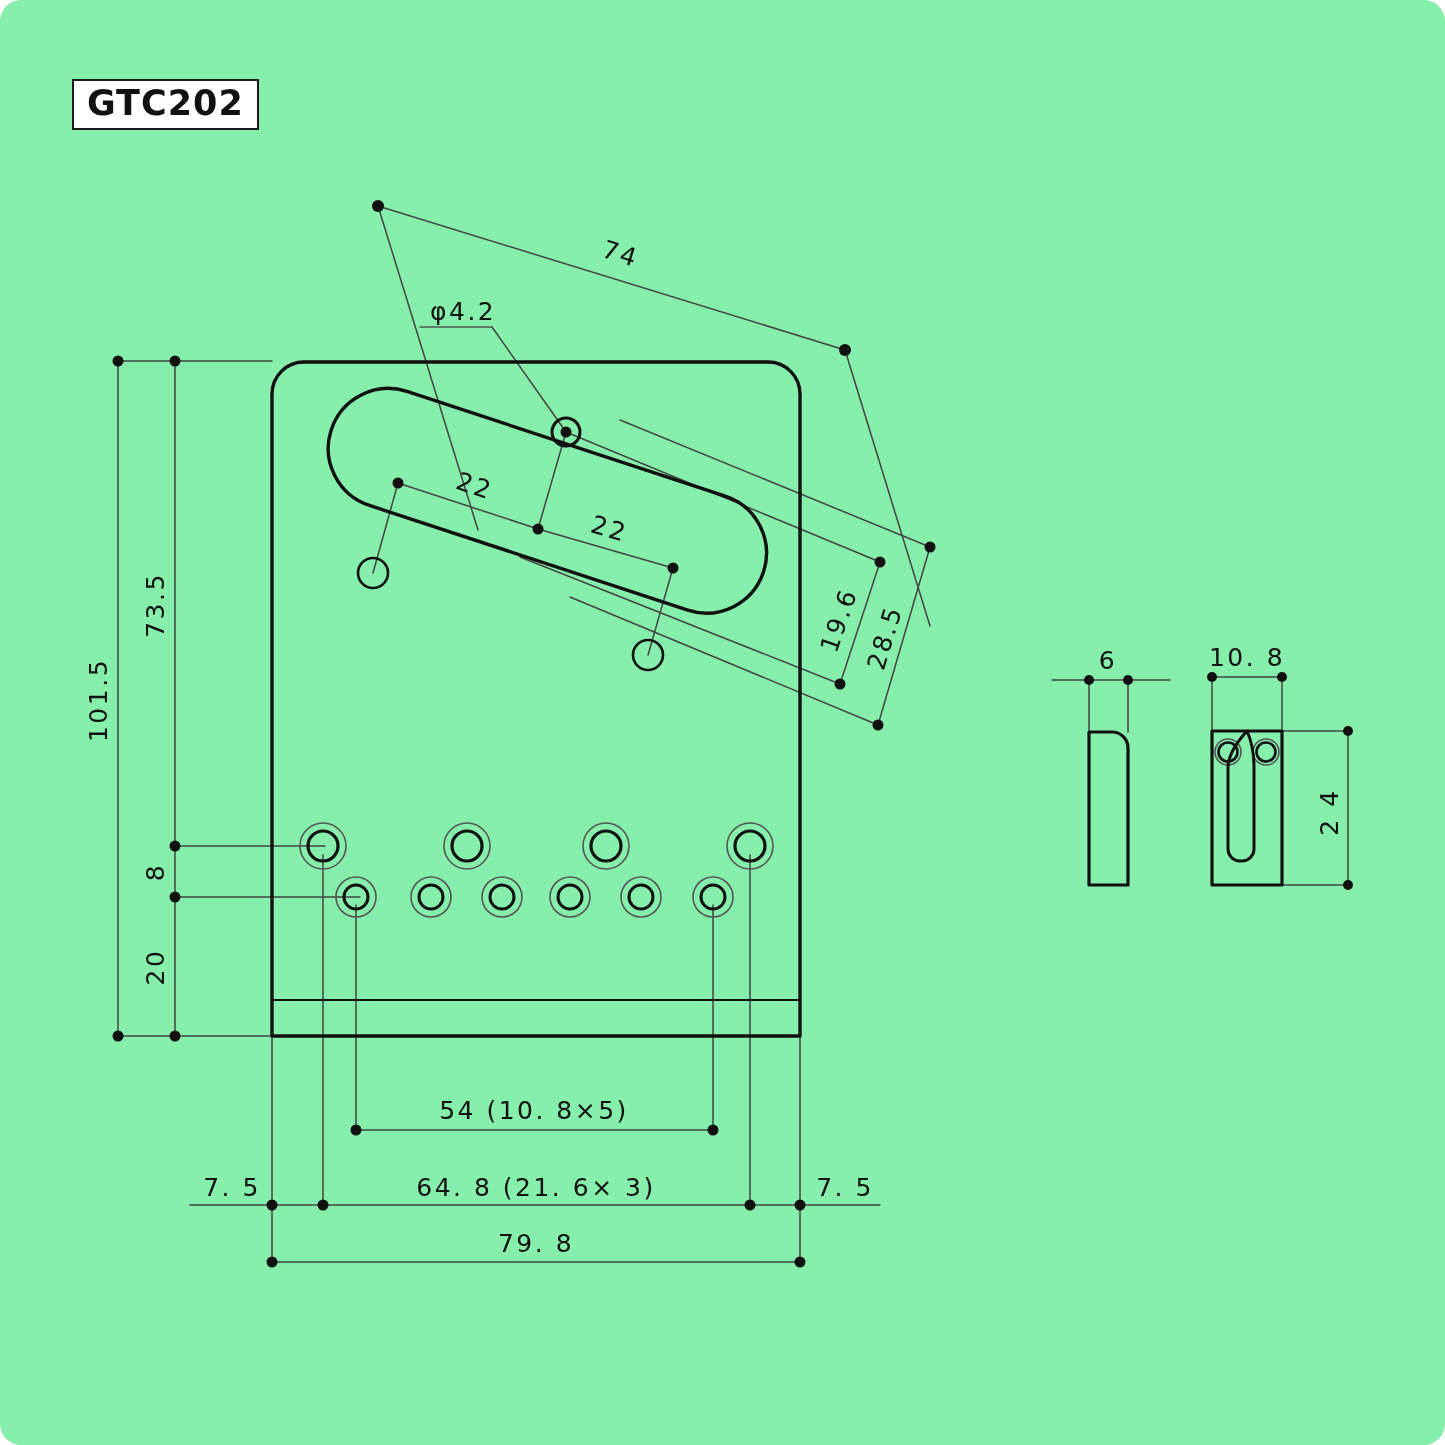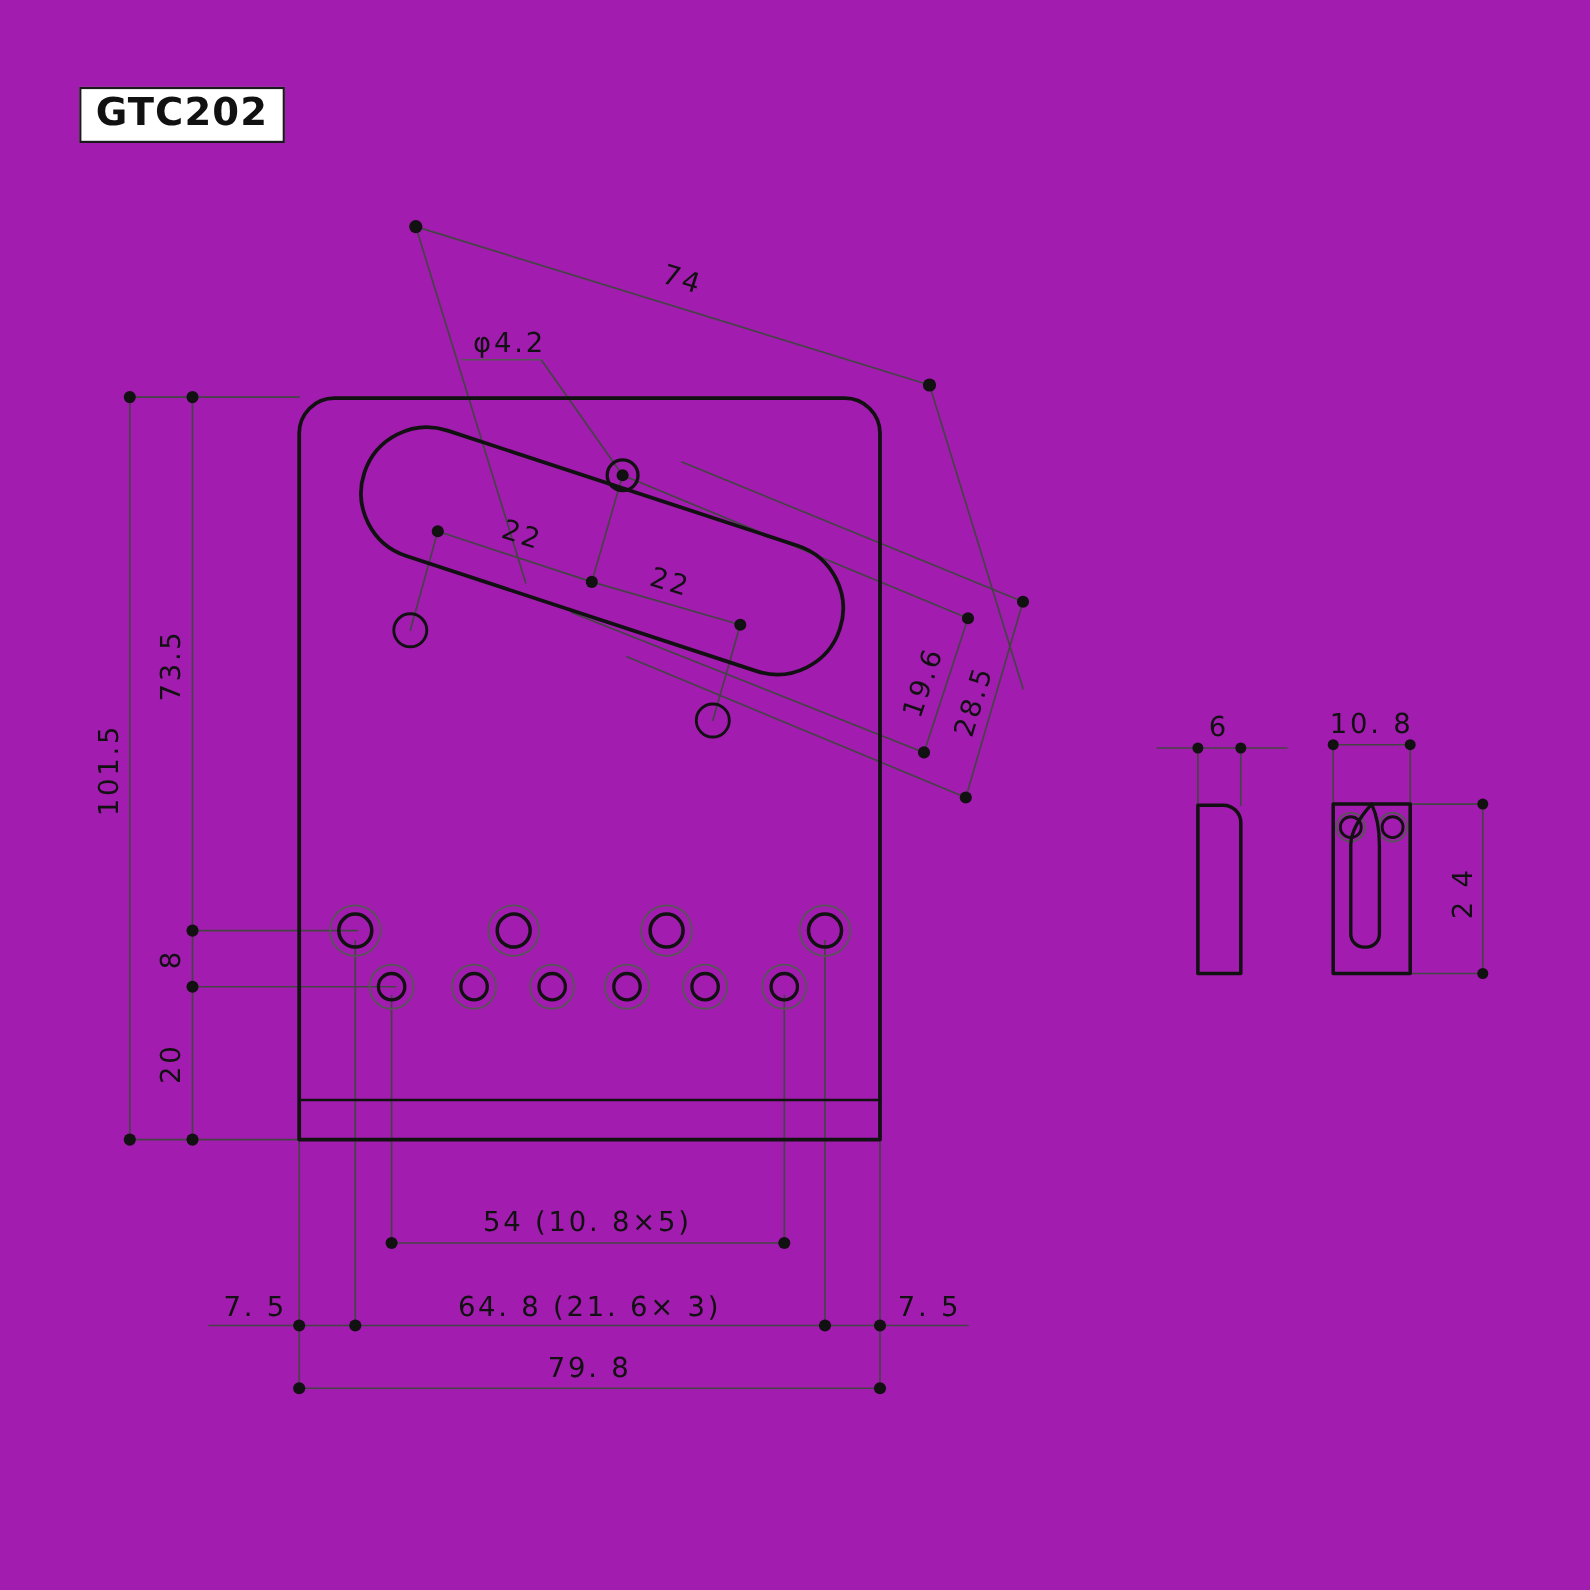--- a/index.html
+++ b/index.html
@@ -13,21 +13,22 @@
     height: 1445px;
     font-family: "Liberation Sans", sans-serif;
     position: relative;
     overflow: hidden;
   }
   #sheet {
     position: absolute;
     left: 0; top: 0;
     width: 1445px;
     height: 1445px;
-    background: #a21caf;
+    background: #86efac;
+    border-radius: 21px;
   }
   #title-box {
     position: absolute;
     left: 72px;
     top: 79px;
     border: 2px solid #1a1a1a;
     padding: 5px 13px 7px 13px;
     background: #ffffff;
     line-height: 1;
   }

